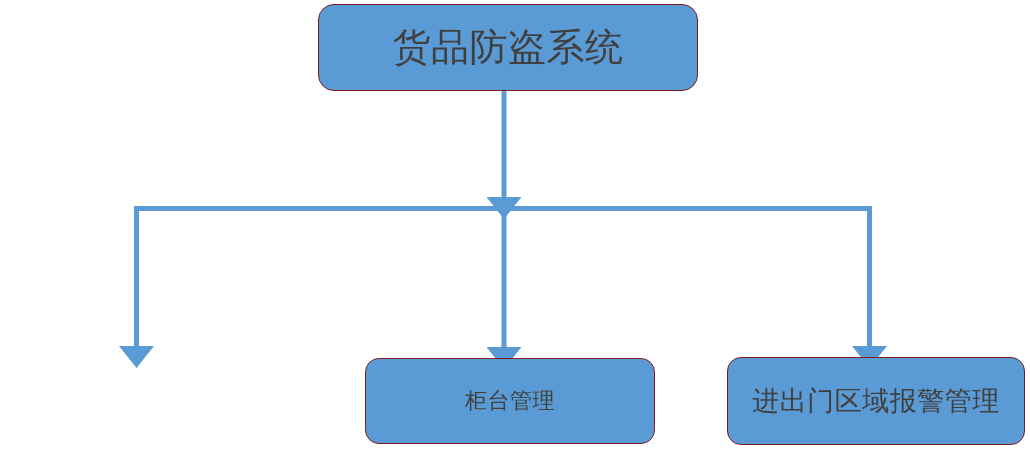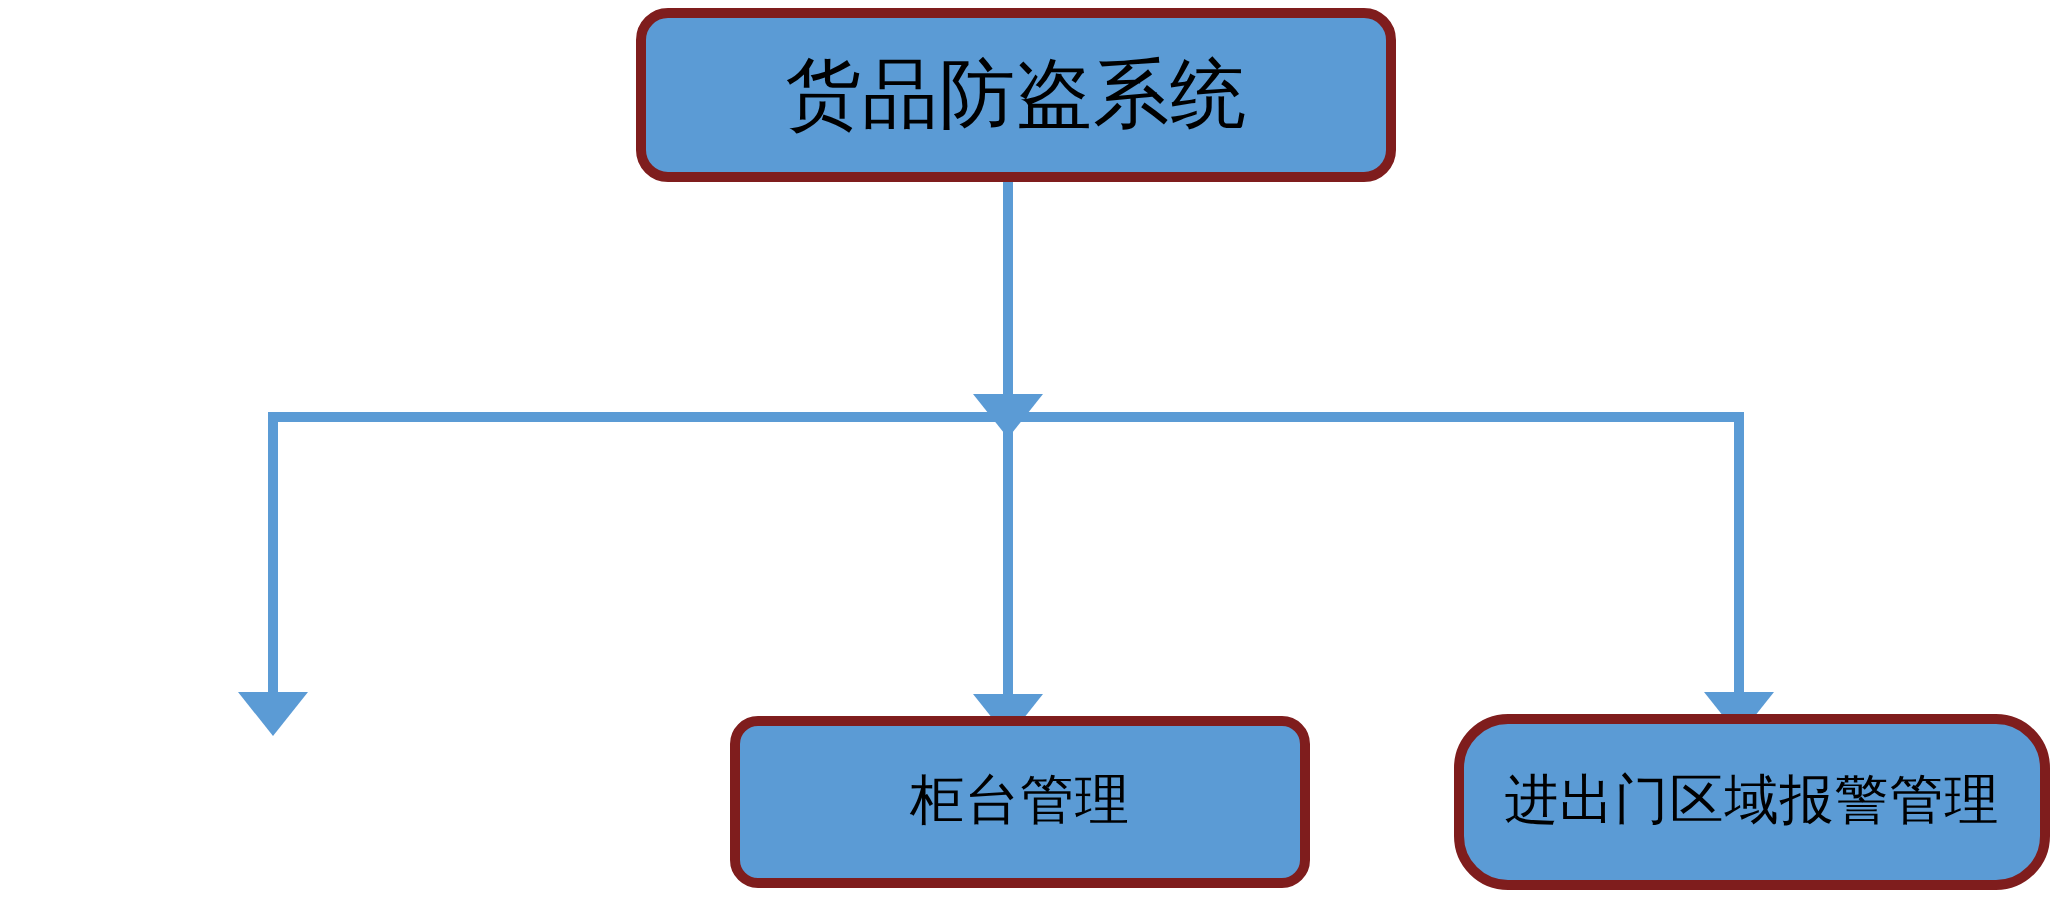--- a/index.html
+++ b/index.html
@@ -22,26 +22,26 @@
     left: 0;
     top: 0;
     width: 1030px;
     height: 453px;
     pointer-events: none;
   }
   .node {
     position: absolute;
     box-sizing: border-box;
     background: #5B9BD5;
-    border: 5px solid #7f1d1d;
+    border: 1px solid #7f1d1d;
     border-radius: 14px;
     display: flex;
     align-items: center;
     justify-content: center;
-    color: #000000;
+    color: #404040;
     text-align: center;
     line-height: 1.1;
     letter-spacing: 0.5px;
     -webkit-font-smoothing: antialiased;
   }
   .node-label {
     display: block;
     white-space: nowrap;
   }
   #node-root {
@@ -63,29 +63,28 @@
   #node-rfid .node-label {
     font-size: 26px;
   }
   #node-counter {
     left: 365px;
     top: 358px;
     width: 290px;
     height: 86px;
   }
   #node-counter .node-label {
-    font-size: 27px;
+    font-size: 22px;
     text-align: center;
   }
   #node-gate {
     left: 727px;
     top: 357px;
     width: 298px;
     height: 88px;
-    border-radius: 27px;
   }
   #node-gate .node-label {
     font-size: 27px;
   }
 </style>
 </head>
 <body>
 
 <div id="diagram-canvas">
 

